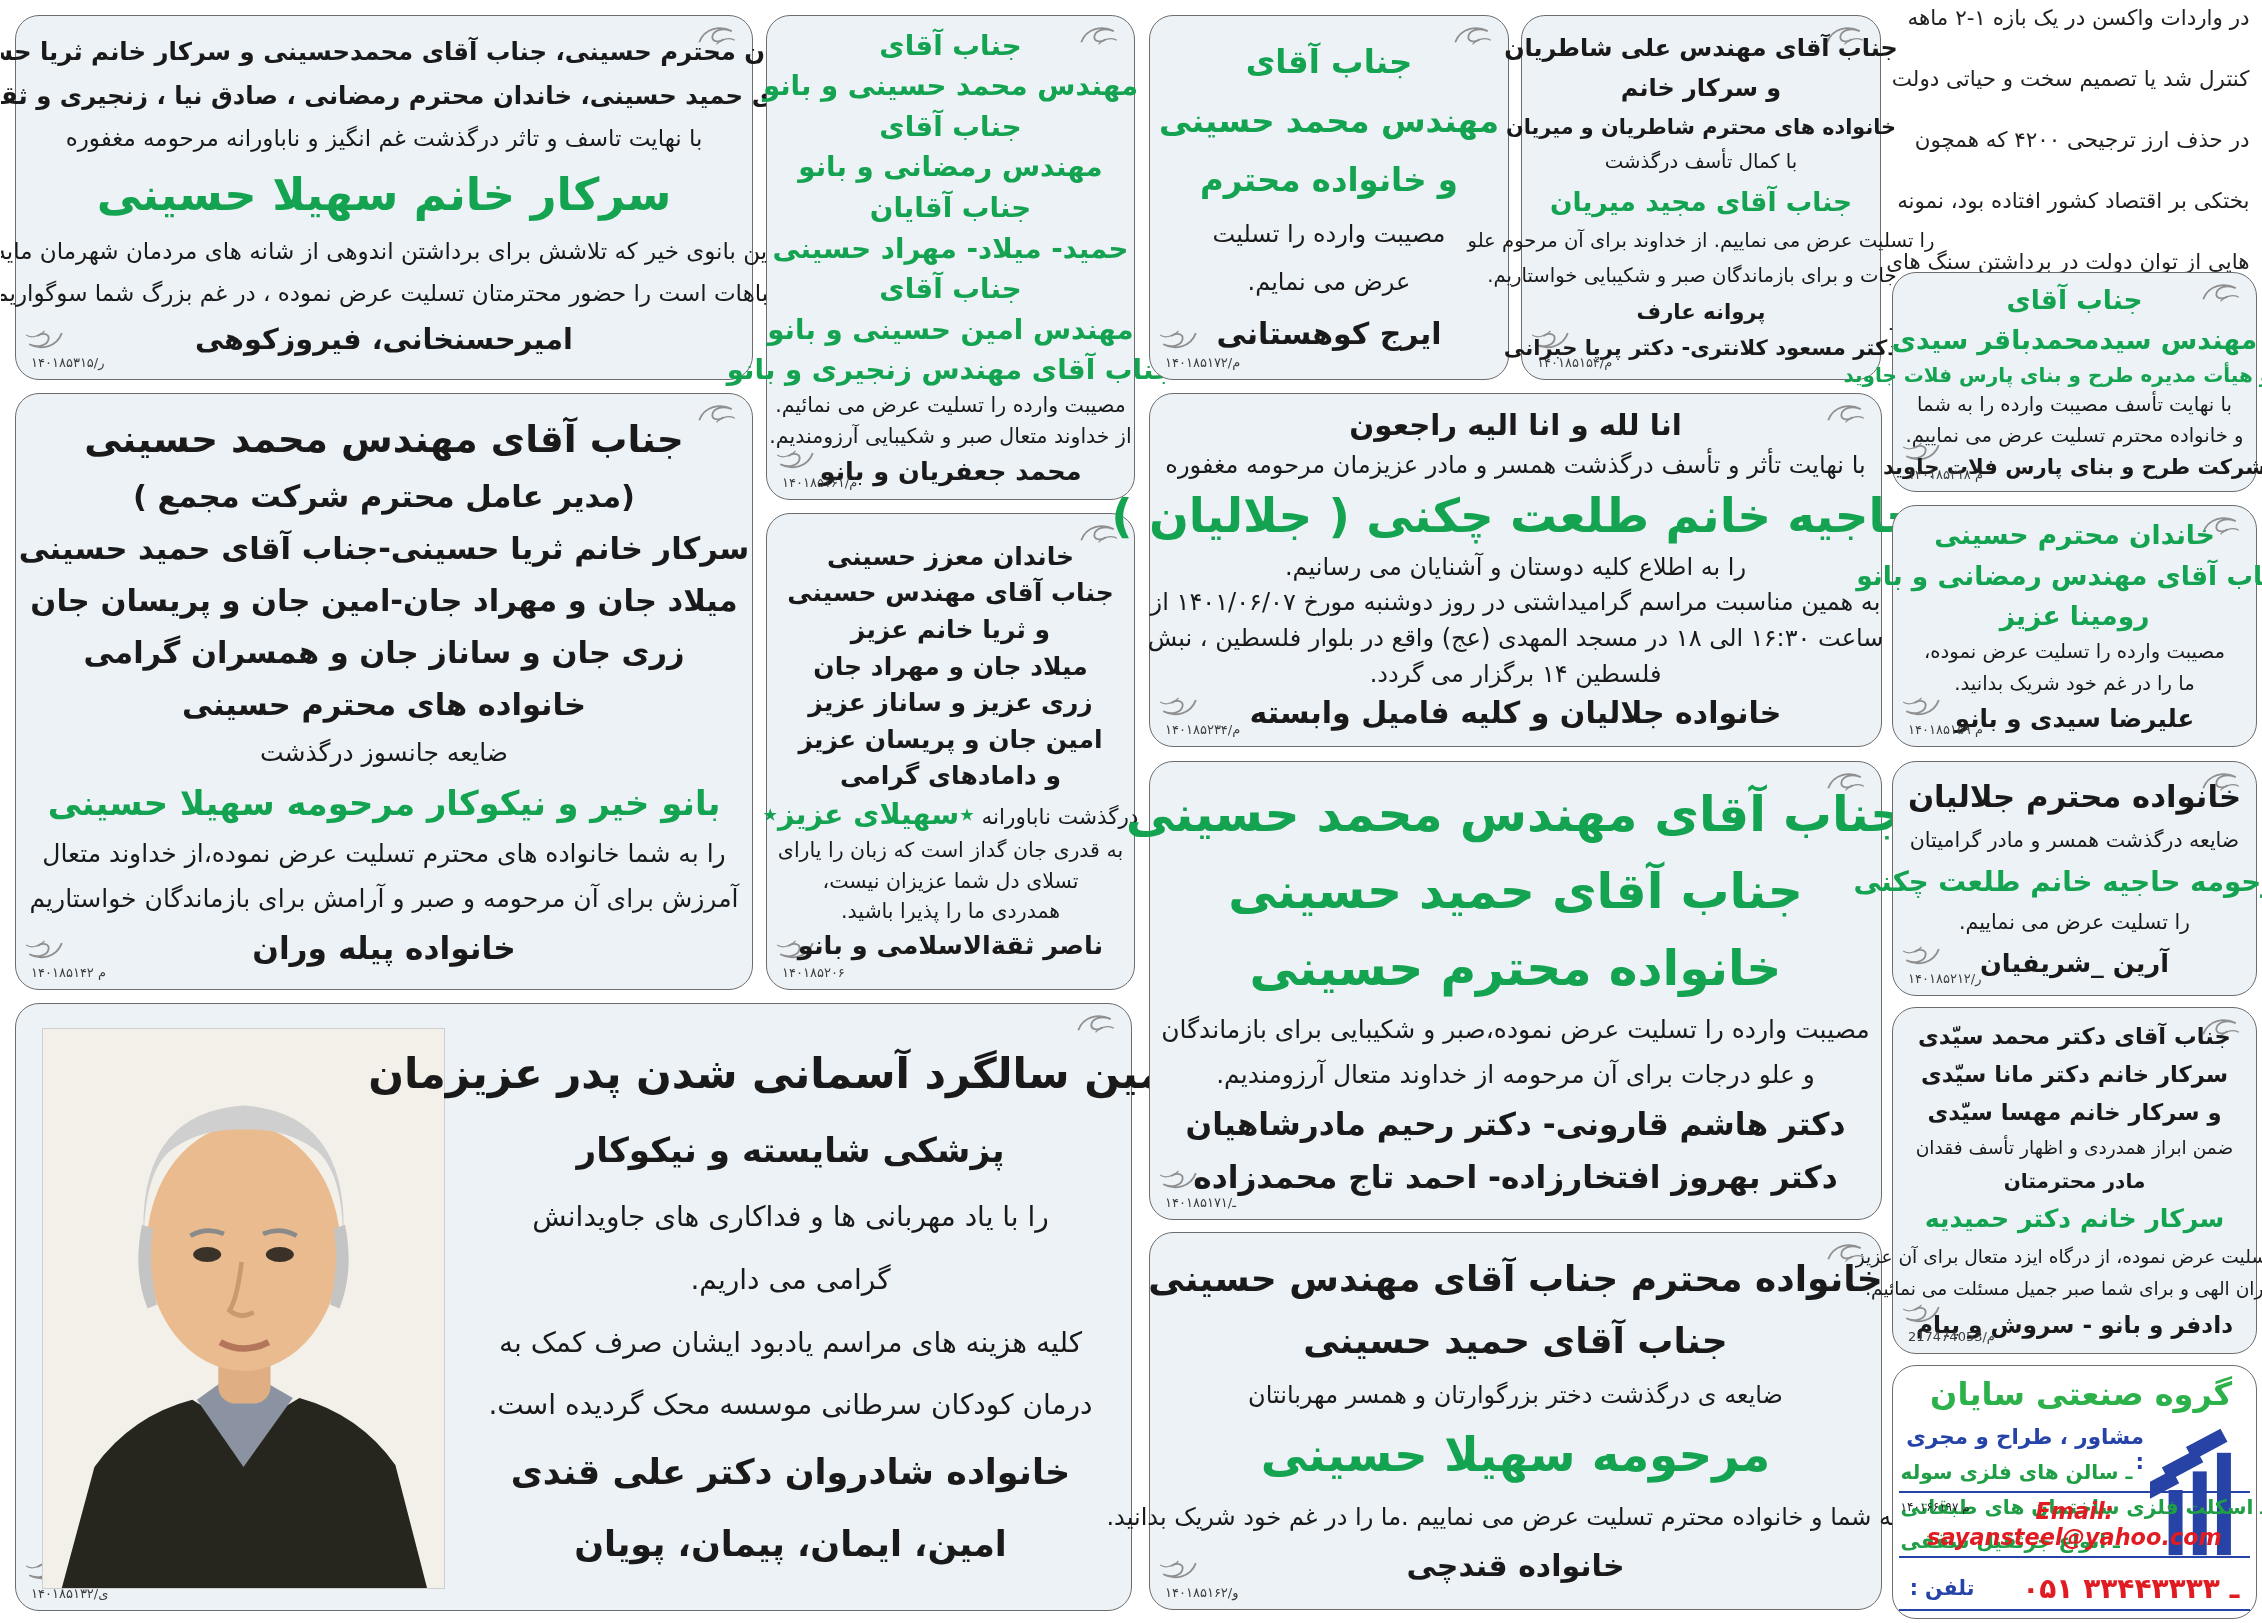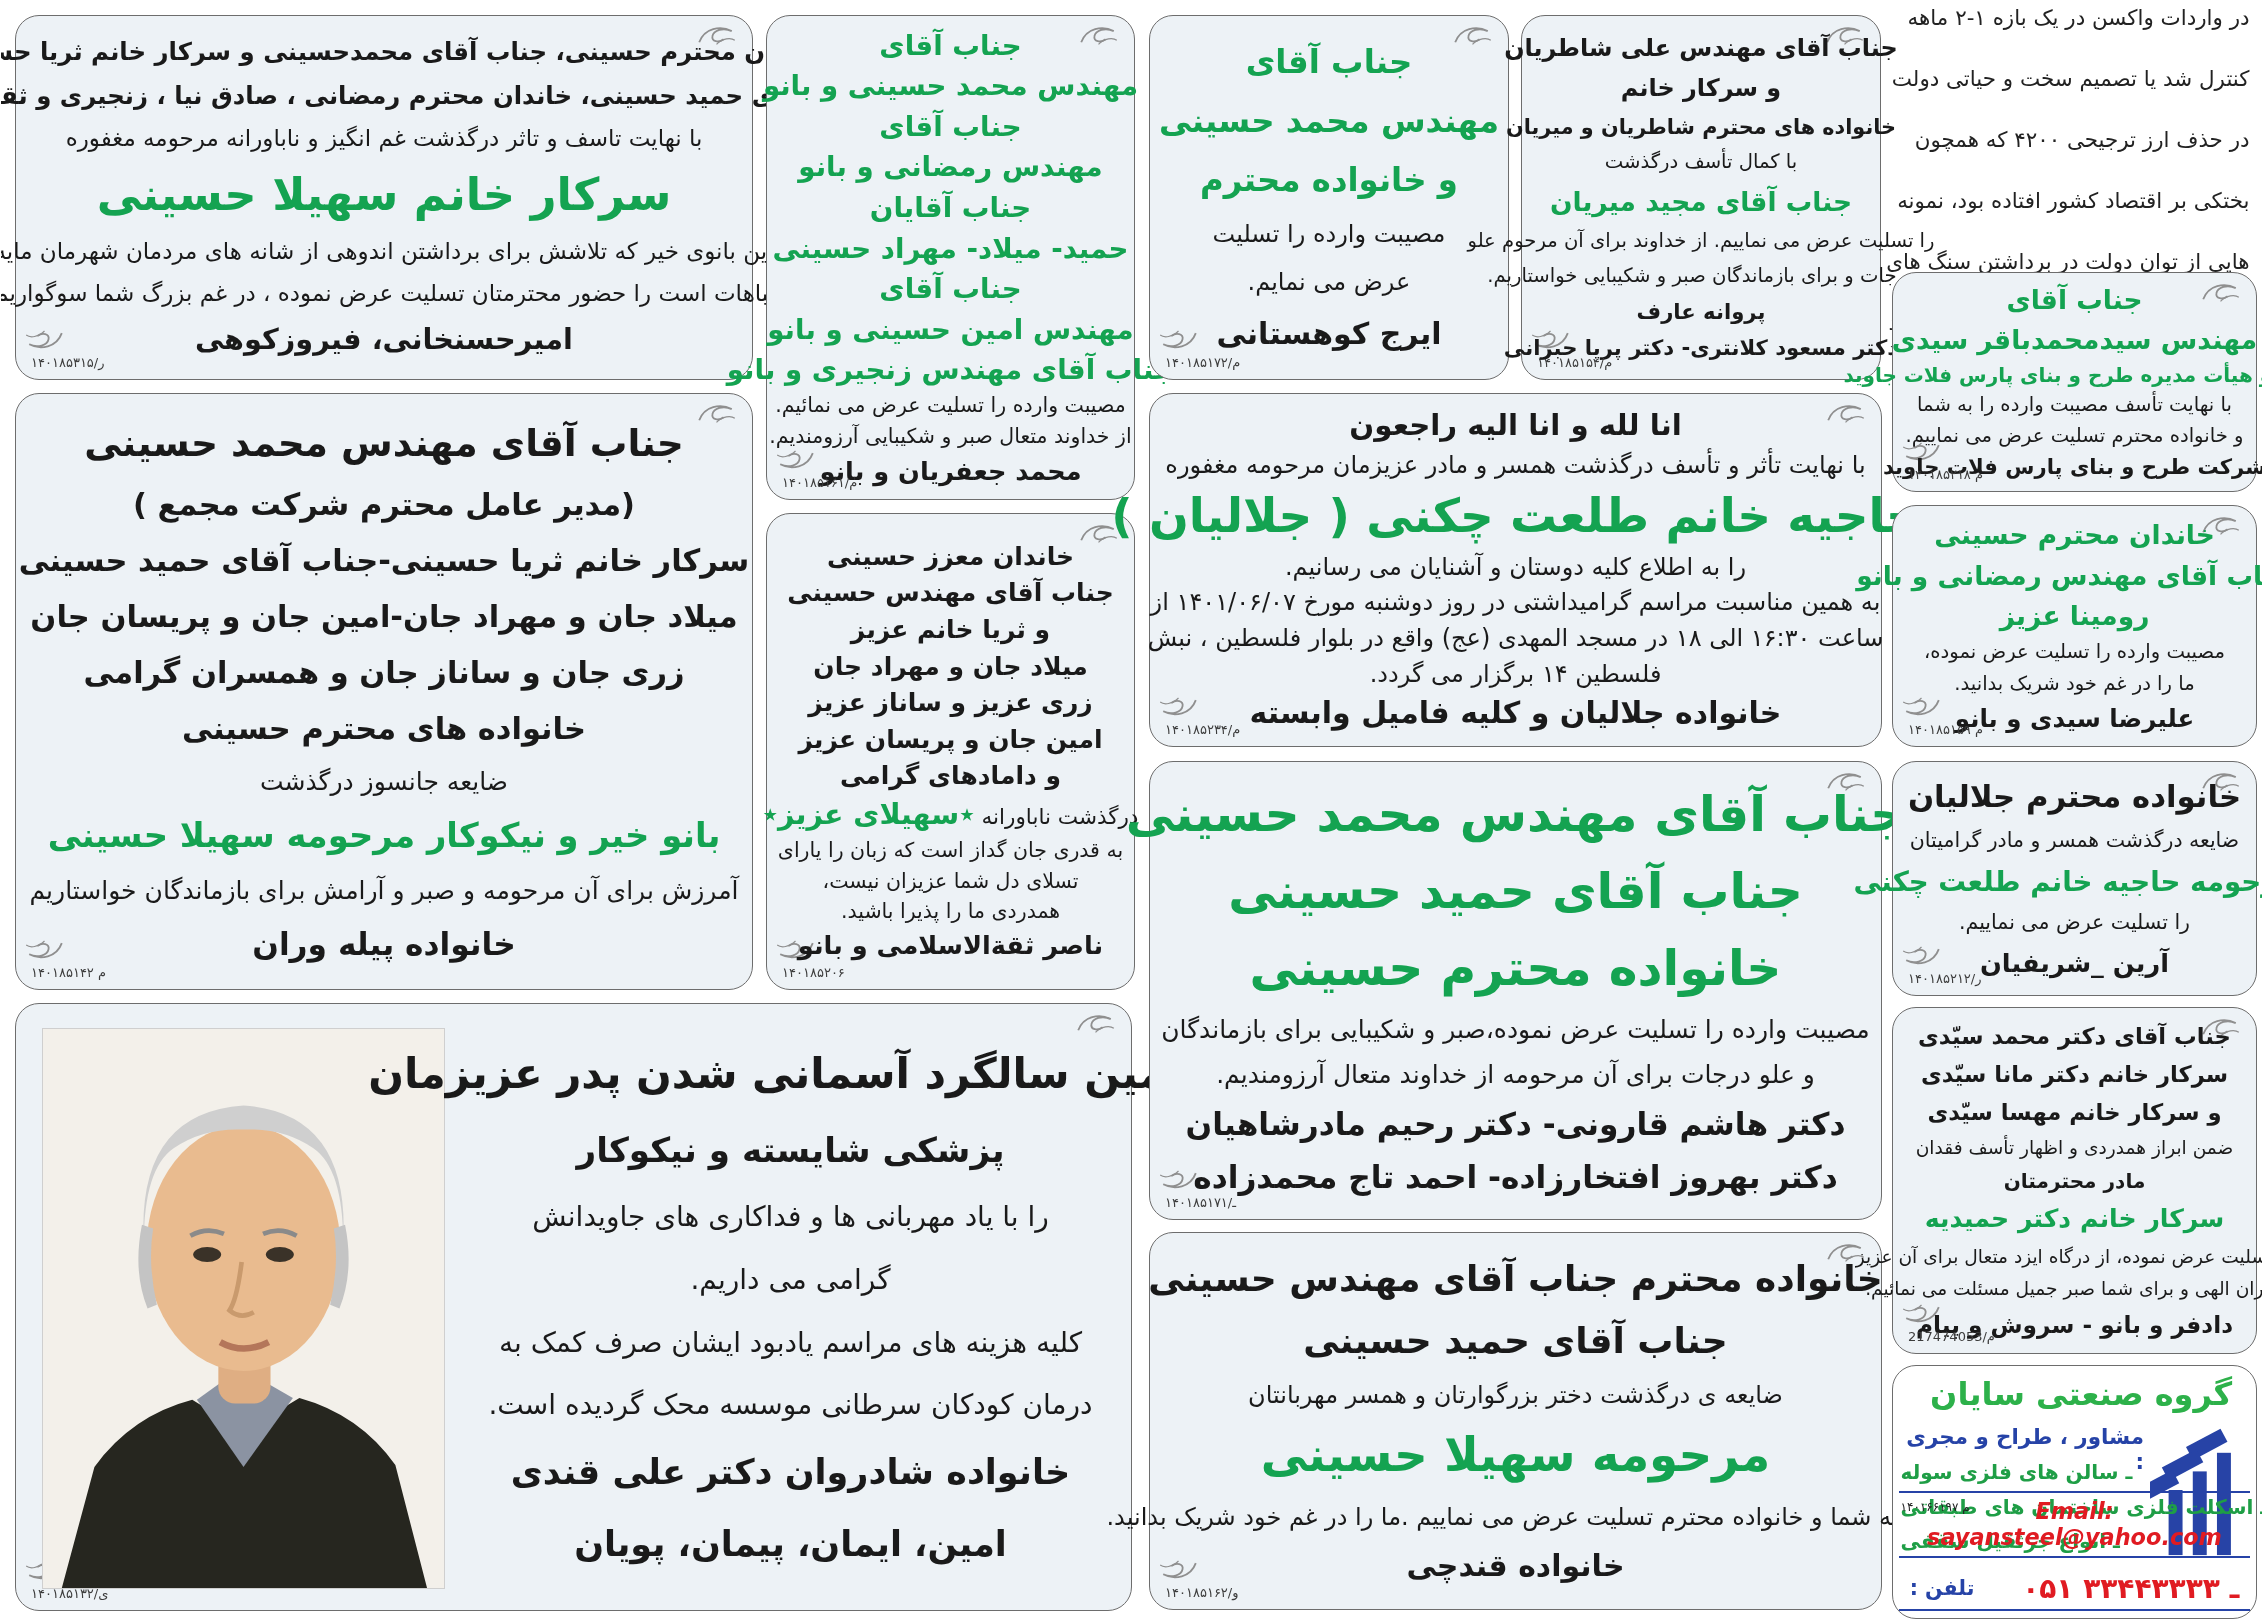--- a/index.html
+++ b/index.html
@@ -110,20 +110,21 @@
     </svg>
   <div class="lines">
       <div class="ln l-h1">جناب آقای مهندس محمد حسینی</div>
       <div class="ln l-h2">(مدیر عامل محترم شرکت مجمع )</div>
       <div class="ln l-h2">سرکار خانم ثریا حسینی-جناب آقای حمید حسینی</div>
       <div class="ln l-h2">میلاد جان و مهراد جان-امین جان و پریسان جان</div>
       <div class="ln l-h2">زری جان و ساناز جان و همسران گرامی</div>
       <div class="ln l-h2">خانواده های محترم حسینی</div>
       <div class="ln l-b">ضایعه جانسوز درگذشت</div>
       <div class="ln l-g2">بانو خیر و نیکوکار مرحومه سهیلا حسینی</div>
+      <div class="ln l-b">را به شما خانواده های محترم تسلیت عرض نموده،از خداوند متعال</div>
       <div class="ln l-b">آمرزش برای آن مرحومه و صبر و آرامش برای بازماندگان خواستاریم</div>
       <div class="ln l-s">خانواده پیله وران</div>
     </div>
   <div class="code">م ۱۴۰۱۸۵۱۴۲</div>
 </div>
 
 <div class="box" style="left:15px;top:1003px;width:1117px;height:608px;font-size:28px">
   <svg class="orn tr" viewBox="0 0 44 24" width="41" height="22.4">
       <use href="#curl"></use>
     </svg>

